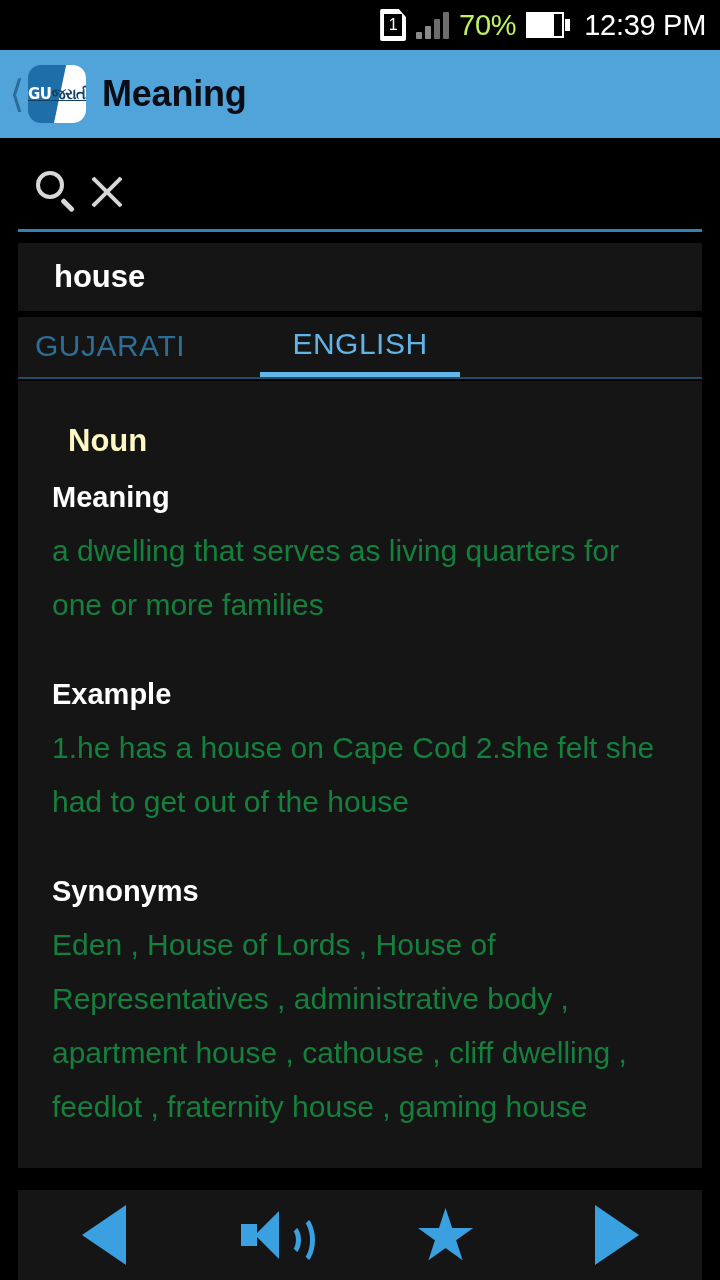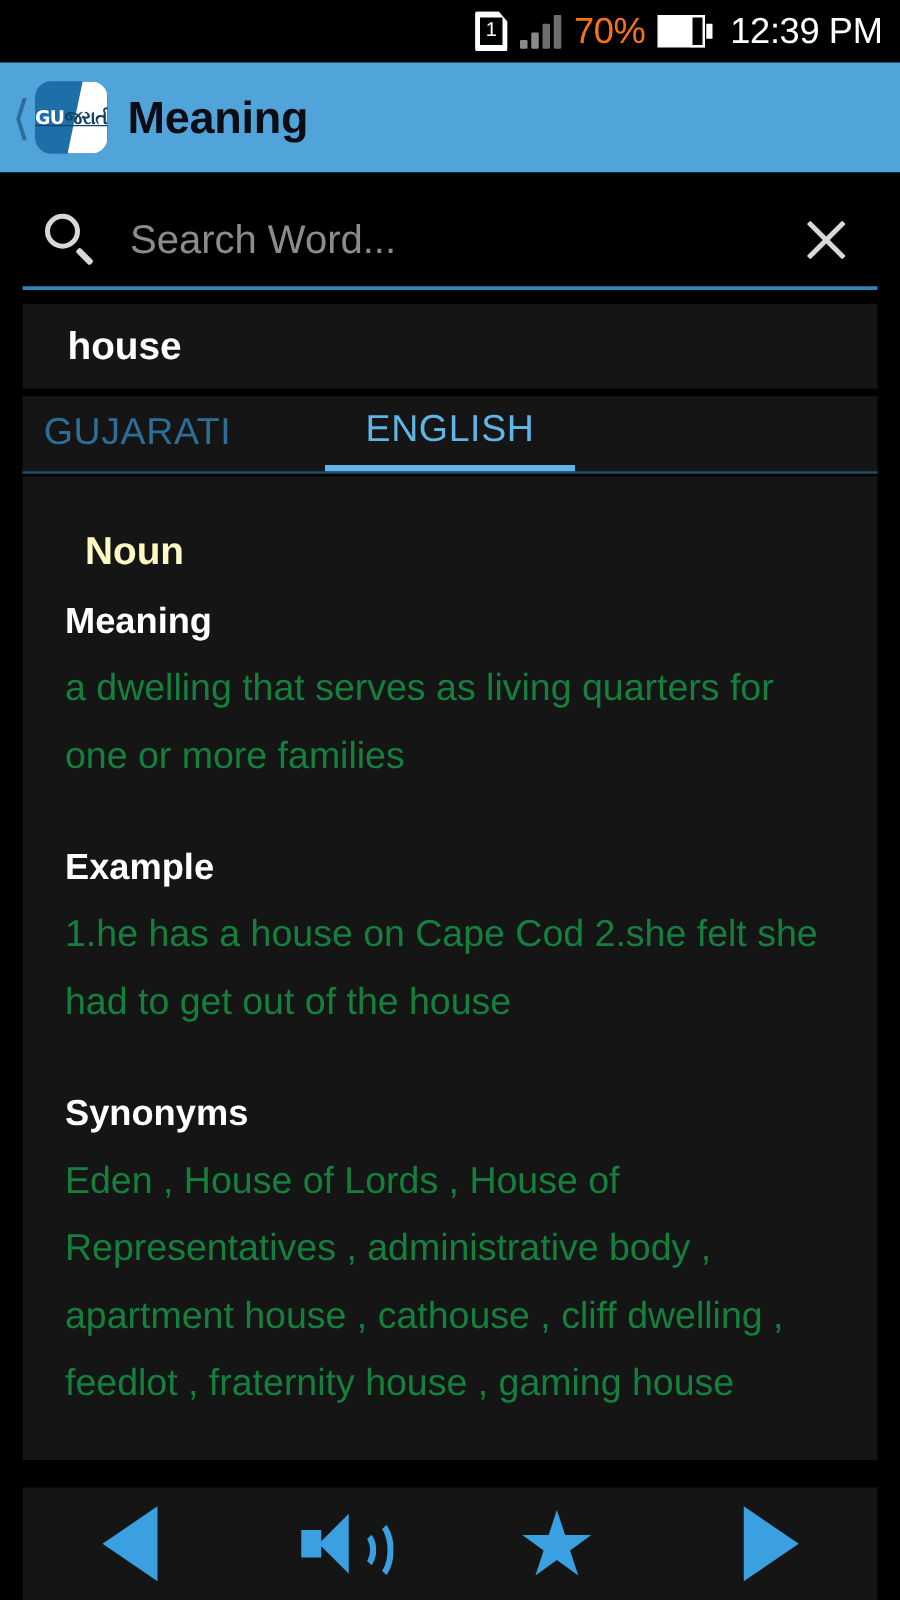--- a/index.html
+++ b/index.html
@@ -71,21 +71,21 @@
     display: block;
     width: 6px;
     background: #8a8a8a;
     border-radius: 1px;
   }
   .signal i:nth-child(1) { height: 7px;  background:#8a8a8a; }
   .signal i:nth-child(2) { height: 13px; background:#8a8a8a; }
   .signal i:nth-child(3) { height: 20px; background:#6d6d6d; }
   .signal i:nth-child(4) { height: 27px; background:#6d6d6d; }
   .batt-pct {
-    color: #f97316;
+    color: #bef264;
     font-size: 29px;
     font-weight: 400;
     letter-spacing: -0.3px;
   }
   .batt-icon {
     position: relative;
     width: 44px;
     height: 26px;
     display: flex;
     align-items: center;
@@ -452,21 +452,20 @@
     </div>
     <div class="app-title">Meaning</div>
   </div>
 
   <div class="search-wrap">
     <div class="search-row">
       <div class="mag-icon">
         <div class="ring"></div>
         <div class="handle"></div>
       </div>
-      <input class="search-input" type="text" placeholder="Search Word..." style="">
       <div class="clear-btn">
         <span></span>
           <span></span>
       </div>
     </div>
   </div>
 
   <div class="word-card">
     <div class="word">house</div>
   </div>

